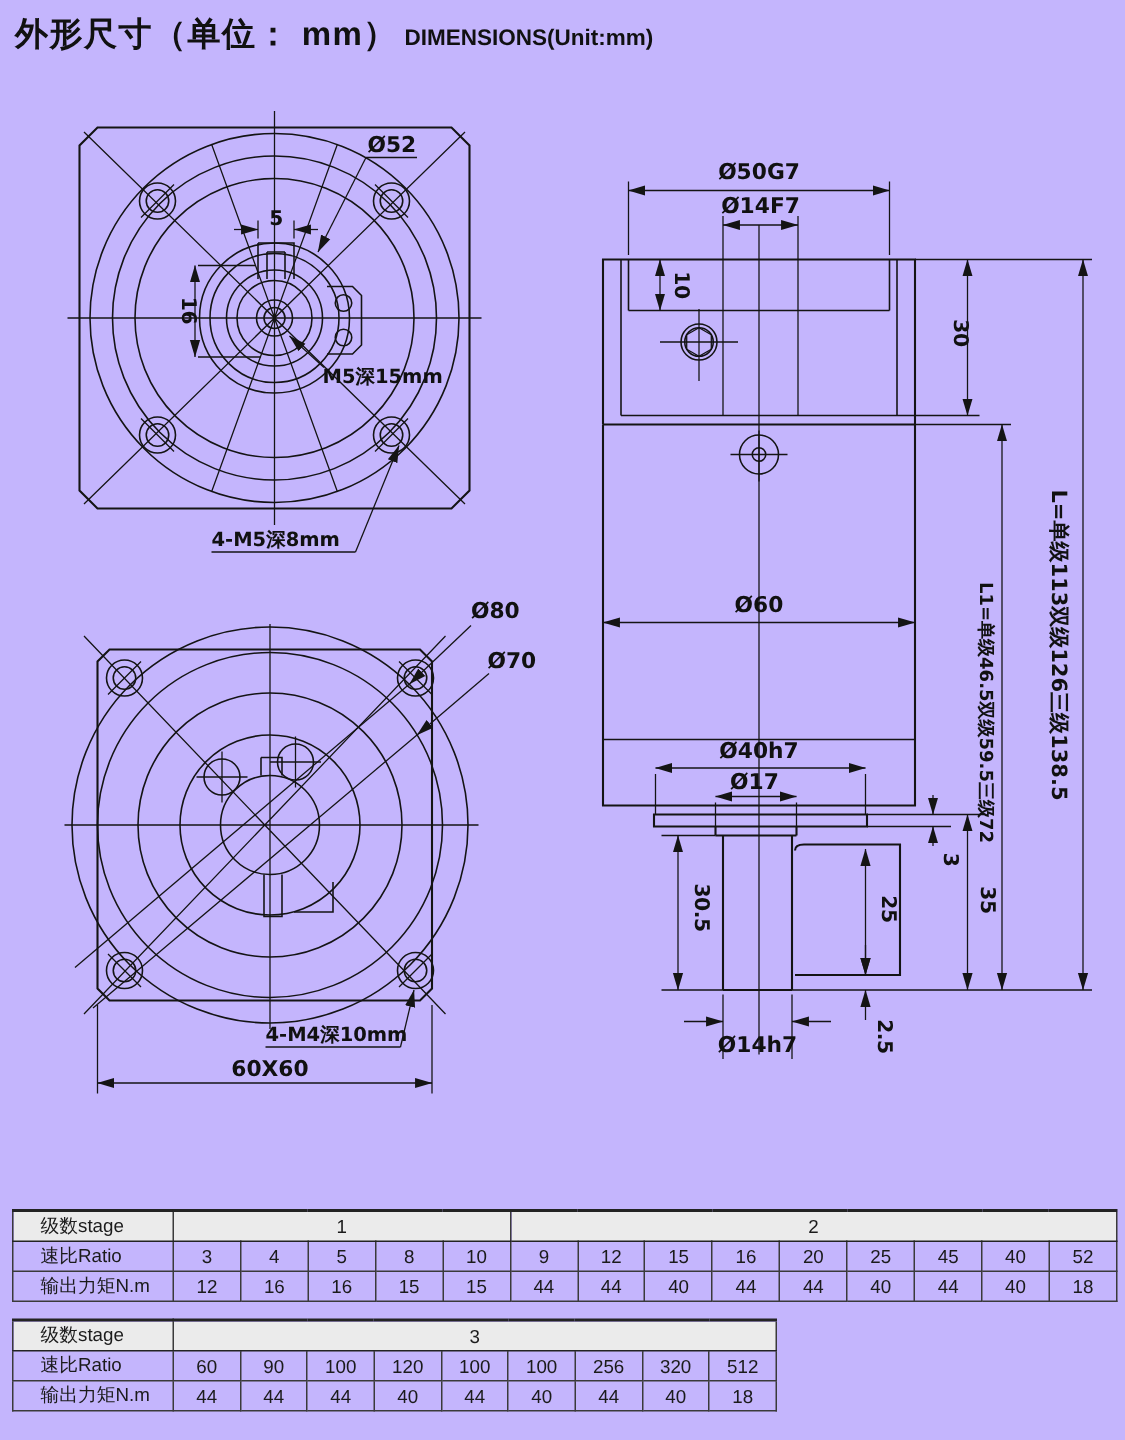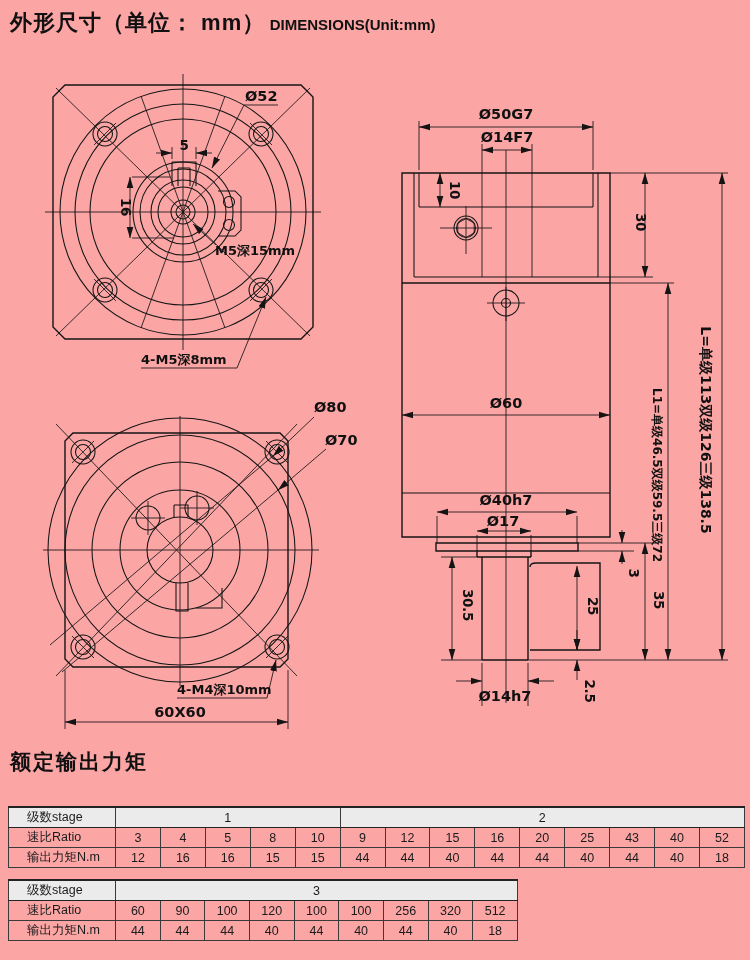--- a/index.html
+++ b/index.html
@@ -1,16 +1,16 @@
 <!DOCTYPE html>
 <html><head>
 <meta charset="utf-8">
 <style>
   html,body{margin:0;padding:0;background:#fff;}
-  .page{position:relative;width:750px;height:960px;background:#fca5a5;overflow:hidden;
+  .page{position:relative;width:750px;height:960px;background:#c4b5fd;overflow:hidden;
         font-family:"Liberation Sans","DejaVu Sans",sans-serif;color:#111;}
   .title{position:absolute;left:10px;top:8px;white-space:nowrap;}
   .title .zh{font-size:22px;font-weight:bold;letter-spacing:1px;}
   .title .en{font-size:15px;font-weight:bold;}
   .sect{position:absolute;left:10px;top:748px;font-size:21px;font-weight:bold;letter-spacing:2px;}
   svg text{font-family:"DejaVu Sans","Liberation Sans",sans-serif;fill:#111;}
   .dt{font-size:13.5px;font-weight:bold;letter-spacing:-0.3px;}
   .dtb{font-size:14.5px;font-weight:bold;}
   .dzh{font-size:13px;font-weight:bold;}
   .dL{font-size:14px;font-weight:bold;}
@@ -212,21 +212,20 @@
       <text class="dt" transform="rotate(90 636 222)" x="636" y="222" text-anchor="middle">30</text>
       <line class="t" x1="645" y1="543" x2="645" y2="660" marker-start="url(#ar)" marker-end="url(#ar)"></line>
       <text class="dt" transform="rotate(90 654 600)" x="654" y="600" text-anchor="middle">35</text>
       <line class="t" x1="668" y1="283" x2="668" y2="660" marker-start="url(#ar)" marker-end="url(#ar)"></line>
       <text class="dL1" transform="rotate(90 653 475)" x="653" y="475" text-anchor="middle">L1=单级46.5双级59.5三级72</text>
       <line class="t" x1="722" y1="173" x2="722" y2="660" marker-start="url(#ar)" marker-end="url(#ar)"></line>
       <text class="dL" transform="rotate(90 701 430)" x="701" y="430" text-anchor="middle">L=单级113双级126三级138.5</text>
     </g>
   </svg>
 
-  <div class="sect">额定输出力矩</div>
 
   <table class="spec" style="left:8px;top:806px;width:737px;">
     <colgroup>
       <col style="width:107px">
         <col>
         <col>
         <col>
         <col>
         <col>
         <col>
@@ -251,21 +250,21 @@
         <td>4</td>
         <td>5</td>
         <td>8</td>
         <td>10</td>
         <td>9</td>
         <td>12</td>
         <td>15</td>
         <td>16</td>
         <td>20</td>
         <td>25</td>
-        <td>43</td>
+        <td>45</td>
         <td>40</td>
         <td>52</td>
       </tr>
       <tr>
         <td class="lab">输出力矩N.m</td>
         <td>12</td>
         <td>16</td>
         <td>16</td>
         <td>15</td>
         <td>15</td>

